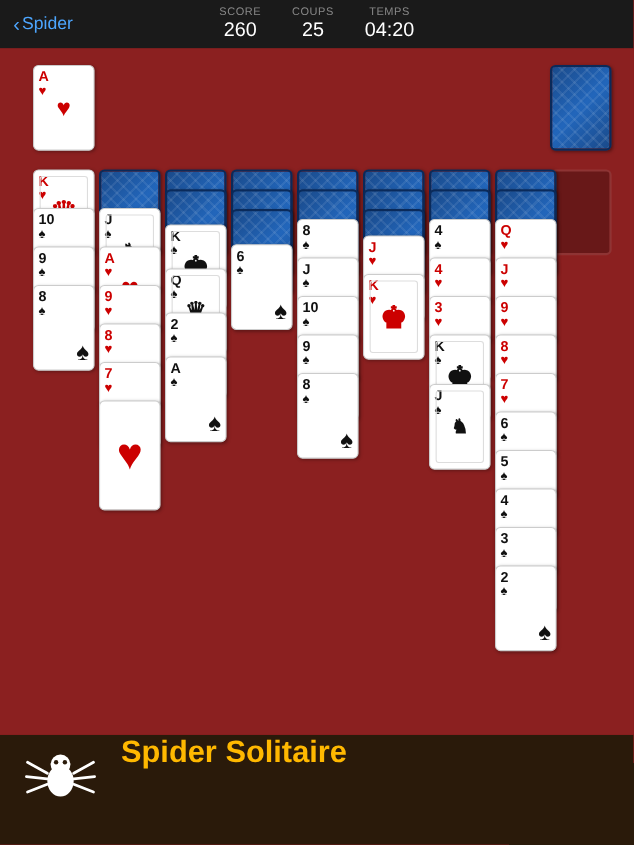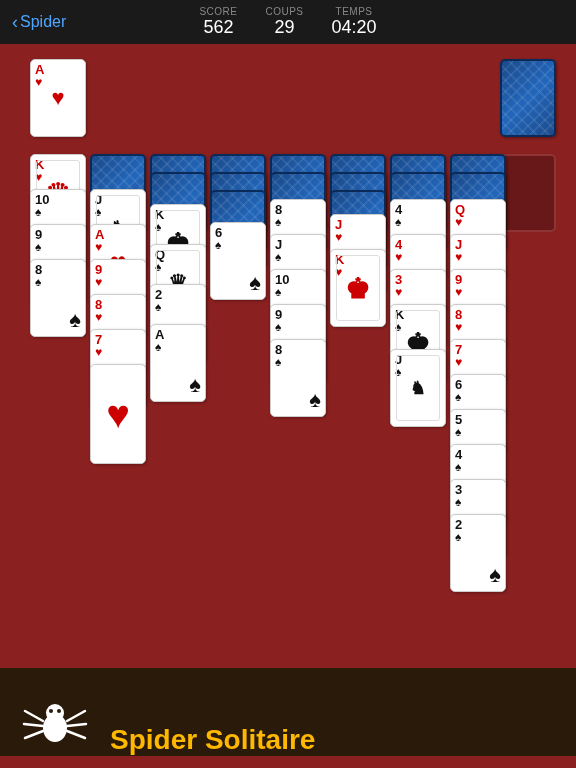--- a/index.html
+++ b/index.html
@@ -133,23 +133,23 @@
       position: absolute;
       width: 56px;
       height: 78px;
       border: 2px solid rgba(255,255,255,0.3);
       border-radius: 5px;
     }
 
     
     #bottom-bar {
       background: #2a1a0a;
-      height: 88px;
+      height: 100px;
       display: flex;
-      align-items: flex-end;
+      align-items: flex-start;
       padding: 0 20px;
       gap: 20px;
     }
     .spider-icon {
       width: 70px;
       height: 70px;
       flex-shrink: 0;
     }
     .game-title {
       color: #FFB800;
@@ -161,25 +161,25 @@
 <body>
 
 <div id="header">
   <div class="back-btn">
     <span class="back-chevron">‹</span>
     <span>Spider</span>
   </div>
   <div class="header-stats">
     <div class="stat-item">
       <div class="stat-label">SCORE</div>
-      <div class="stat-value">562</div>
+      <div class="stat-value">260</div>
     </div>
     <div class="stat-item">
       <div class="stat-label">COUPS</div>
-      <div class="stat-value">29</div>
+      <div class="stat-value">25</div>
     </div>
     <div class="stat-item">
       <div class="stat-label">TEMPS</div>
       <div class="stat-value">04:20</div>
     </div>
   </div>
 </div>
 
 <div id="game-area">
 

